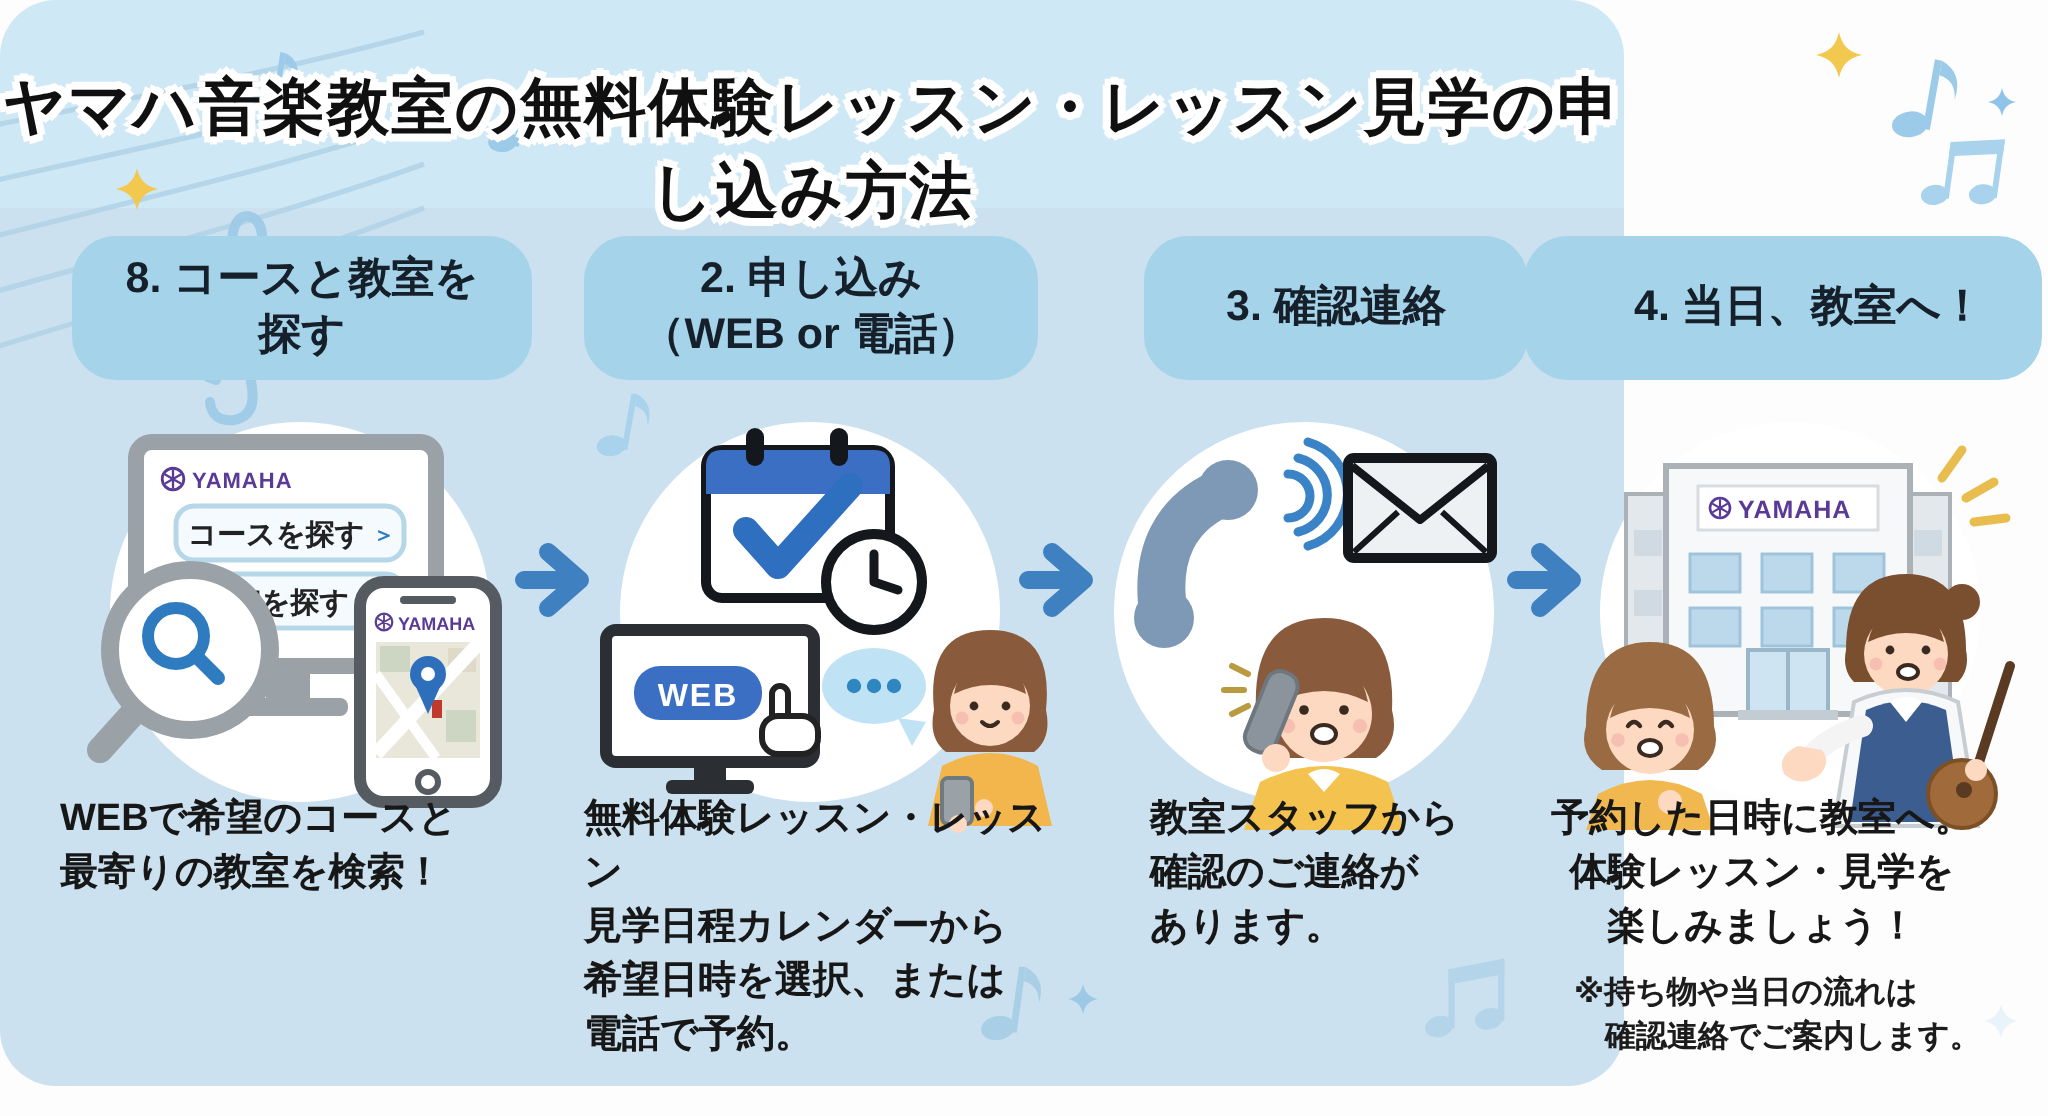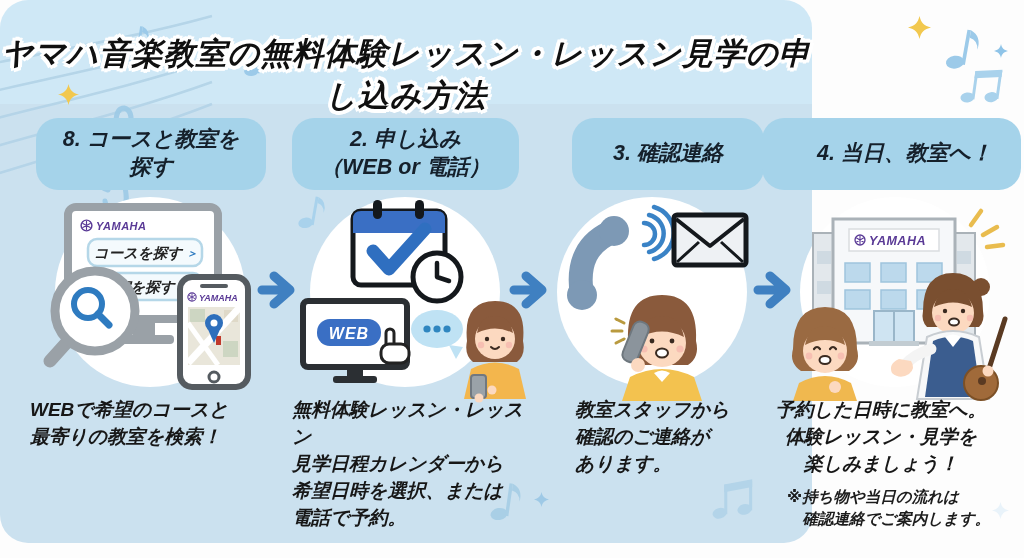--- a/index.html
+++ b/index.html
@@ -2,39 +2,38 @@
 <html lang="ja"><head>
 <meta charset="utf-8">
 <style>
   html,body{margin:0;padding:0;background:#fdfdfd;}
   body{font-family:"Liberation Sans","DejaVu Sans",sans-serif;}
   .stage{position:relative;width:1024px;height:558px;overflow:hidden;}
   .canvas{
     position:absolute;left:0;top:0;width:812px;height:543px;
     border-radius:28px;
     background:linear-gradient(180deg,#cfe8f6 0,#cfe8f6 104px,#cbe1ef 104px,#cbe1ef 100%);
-    font-style:italic;
   }
   .title{
     position:absolute;left:0;top:33px;width:100%;text-align:center;
     font-size:31px;font-weight:800;color:#101010;letter-spacing:1px;
     text-shadow:-3px -3px 0 #fff,3px -3px 0 #fff,-3px 3px 0 #fff,3px 3px 0 #fff,
                 -4px 0 0 #fff,4px 0 0 #fff,0 -4px 0 #fff,0 4px 0 #fff;
   }
   .pill{
     position:absolute;top:118px;height:72px;background:#a5d3ea;border-radius:22px;
     display:flex;align-items:center;justify-content:center;
     font-size:21.5px;font-weight:800;color:#15202b;line-height:1.3;
     text-align:center;white-space:pre-line;
   }
   .p1{left:36px;width:230px;}
   .p2{left:292px;width:227px;}
   .p3{left:572px;width:192px;}
   .p4{left:762px;width:233px;padding-left:26px;}
-  .circle{position:absolute;top:197px;width:190px;height:190px;border-radius:50%;background:#ffffff;}
+  .circle{position:absolute;top:211px;width:190px;height:190px;border-radius:50%;background:#ffffff;}
   .ci1{left:55px;}.ci2{left:310px;}.ci3{left:557px;}.ci4{left:800px;}
   .illus{position:absolute;left:-25px;top:-8px;overflow:visible;}
   .arrow{position:absolute;top:268px;width:44px;height:44px;}
   .a1{left:256px;}.a2{left:508px;}.a3{left:752px;}
   .desc{
     position:absolute;top:397px;font-weight:800;color:#171717;
     font-size:19px;line-height:1.42;white-space:pre-line;
   }
   .d1{left:30px;width:240px;}
   .d2{left:292px;width:250px;text-align:left;}

